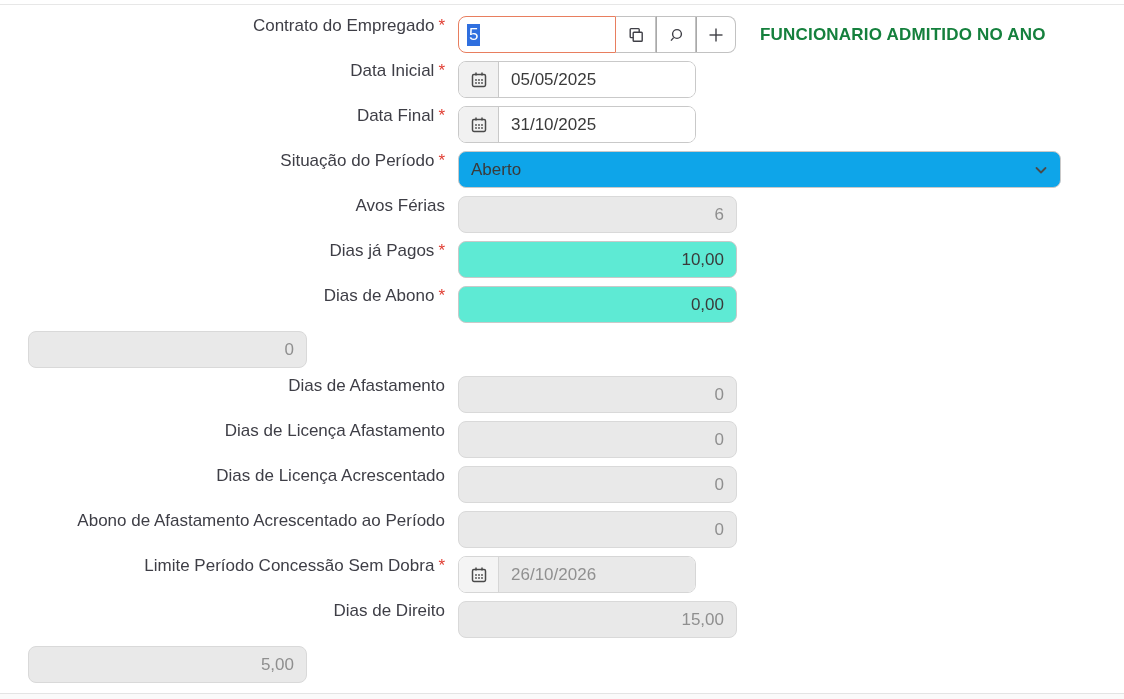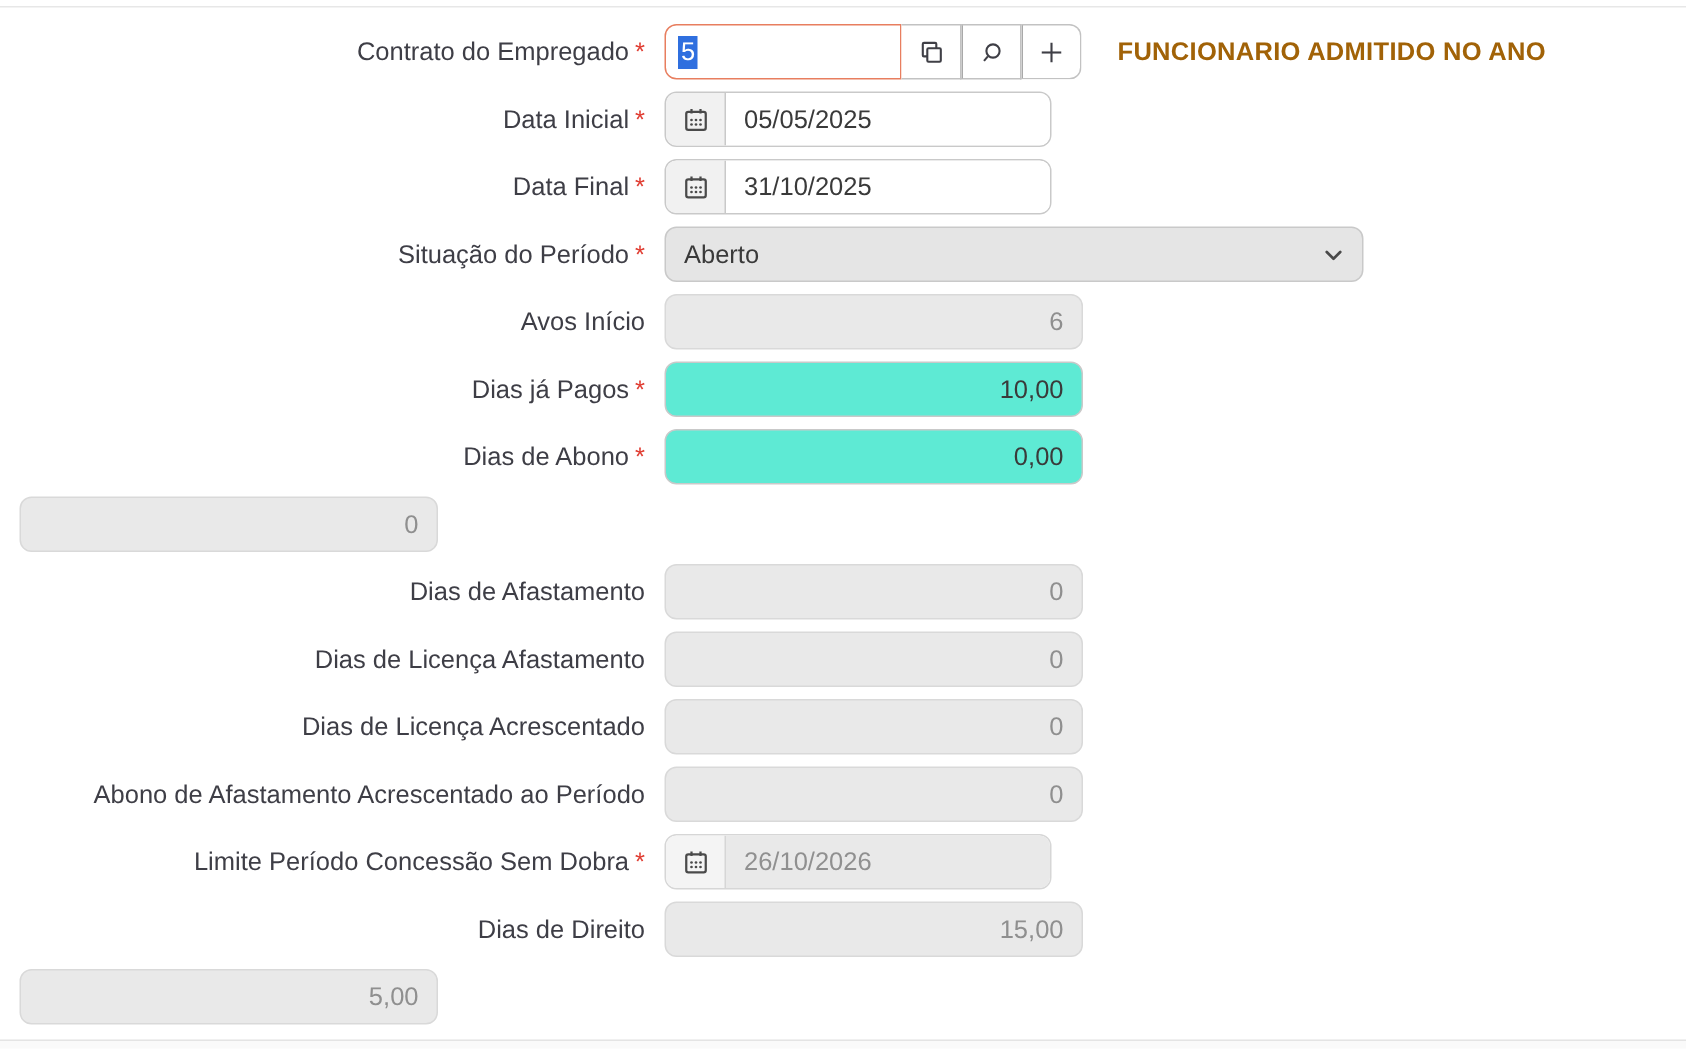--- a/index.html
+++ b/index.html
@@ -7,21 +7,21 @@
   body {
     font-family: "Liberation Sans", sans-serif;
     width: 1124px; height: 699px;
     overflow: hidden;
     color: #3e3e46;
   }
   .page { position: relative; width: 1124px; height: 699px; background: #fff; }
   .top-rule { height: 0; border-top: 1px solid #e7e7e7; margin-top: 4px; }
   .form { padding-top: 11px; }
 
-  .row { display: flex; align-items: center; height: 37px; margin-bottom: 8px; }
+  .row { display: flex; height: 37px; margin-bottom: 8px; padding-left: 15px; }
   .lbl {
     width: 430px; flex: 0 0 430px;
     text-align: right;
     font-size: 17px; color: #3e3e46;
     white-space: nowrap;
   }
   .req { color: #e03c31; margin-left: 4px; }
   .ctrl { margin-left: 13px; display: flex; align-items: center; }
 
   
@@ -48,46 +48,46 @@
   .gbtn {
     width: 40px; height: 37px;
     background: #fff; border: 1px solid #c2c2c2; border-left: 1px solid #a9a9a9;
     display: flex; align-items: center; justify-content: center;
     cursor: pointer; padding: 0;
   }
   .gbtn.first { border-left: none; }
   .gbtn.last { border-radius: 0 8px 8px 0; }
   .note {
     margin-left: 24px; font-weight: bold; font-size: 17px;
-    color: #a16207; letter-spacing: 0.2px; white-space: nowrap;
+    color: #15803d; letter-spacing: 0.2px; white-space: nowrap;
   }
 
   
   .date-group {
-    display: flex; align-items: stretch; height: 37px; width: 258px;
+    display: flex; align-items: stretch; height: 37px; width: 238px;
     border: 1px solid #c9c9c9; border-radius: 8px; overflow: hidden; background: #fff;
   }
   .cal-btn {
     width: 40px; flex: 0 0 40px; background: #f1f1f1;
     border: none; border-right: 1px solid #c9c9c9;
     display: flex; align-items: center; justify-content: center; cursor: pointer; padding: 0;
   }
   .date-input {
     flex: 1 1 auto; min-width: 0; border: none; outline: none;
     font-family: "Liberation Sans", sans-serif;
     font-size: 17px; color: #3a3a3a; padding: 0 12px; background: #fff;
   }
   .date-group.disabled { border-color: #d6d6d6; }
   .date-group.disabled .cal-btn { background: #f4f4f4; border-right-color: #d6d6d6; }
   .date-group.disabled .date-input { background: #e9e9e9; color: #909090; }
 
   
   .select {
-    width: 466px; height: 37px;
-    border: 1px solid #c9c9c9; border-radius: 8px; background: #e5e5e5;
+    width: 603px; height: 37px;
+    border: 1px solid #c9c9c9; border-radius: 8px; background: #0ea5e9;
     display: flex; align-items: center; justify-content: space-between;
     padding: 0 12px; font-size: 17px; color: #3a3a3a; cursor: pointer;
   }
 
   .bottom-strip {
     position: absolute; left: 0; right: 0; bottom: 0; height: 10px;
     background: #fafafa; border-top: 1px solid #e4e4e4;
   }
   svg { display: block; }
 </style>
@@ -183,21 +183,21 @@
         <div class="select">
           <span>Aberto</span>
           <svg width="14" height="14" viewBox="0 0 14 14" fill="none" stroke="#4a4a4a" stroke-width="1.8" stroke-linecap="round" stroke-linejoin="round">
             <polyline points="2.5,5 7,9.5 11.5,5"></polyline>
           </svg>
         </div>
       </div>
     </div>
 
     <div class="row">
-      <div class="lbl"><span>Avos Início</span></div>
+      <div class="lbl"><span>Avos Férias</span></div>
       <div class="ctrl">
         <input class="tbox num dis" disabled="" value="6" style="">
       </div>
     </div>
 
     <div class="row">
       <div class="lbl"><span>Dias já Pagos</span><span class="req">*</span></div>
       <div class="ctrl">
         <input class="tbox num" value="10,00" style="">
       </div>

